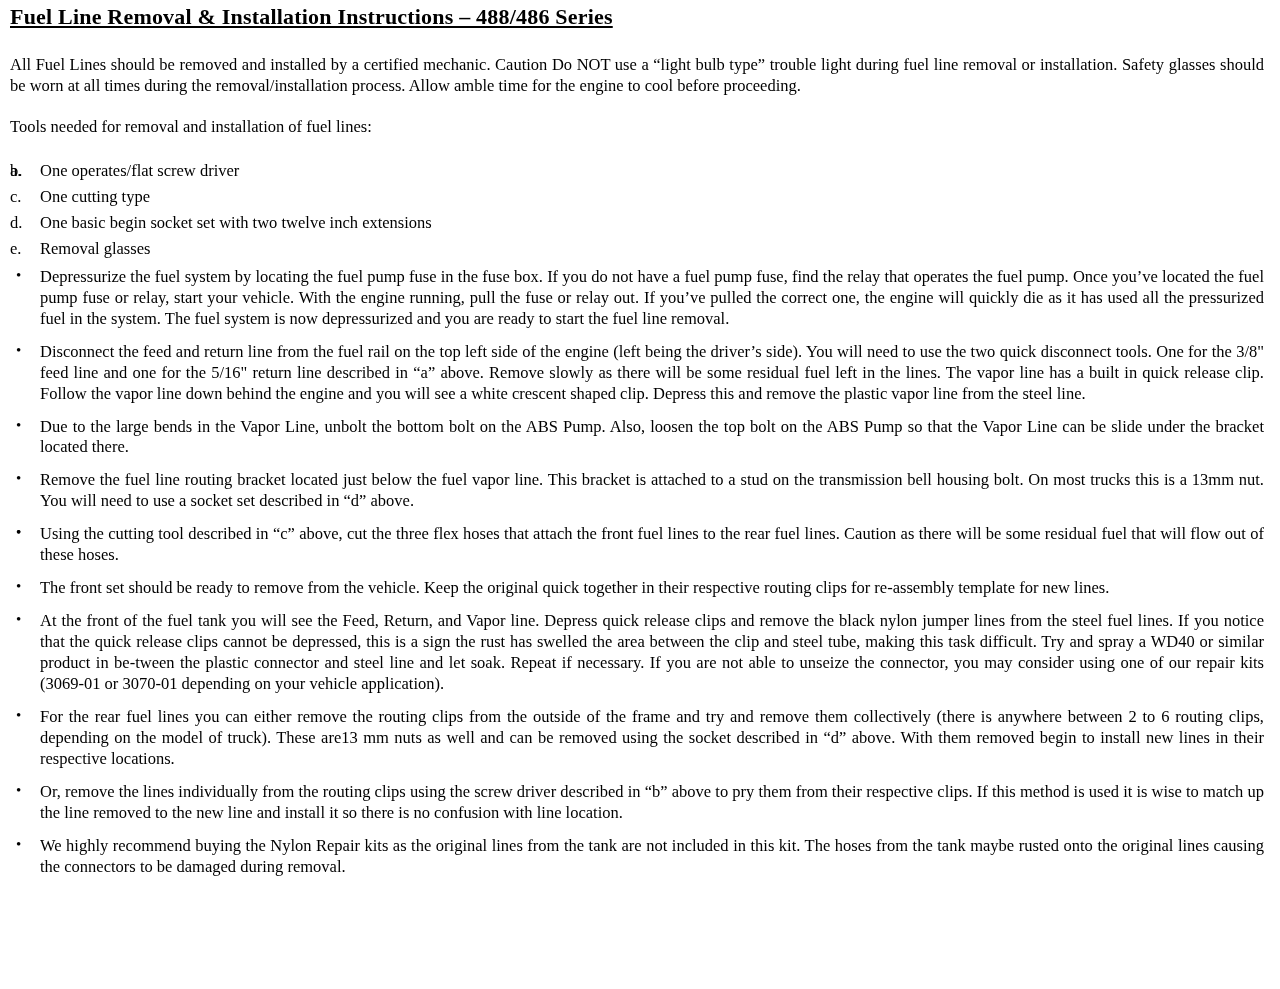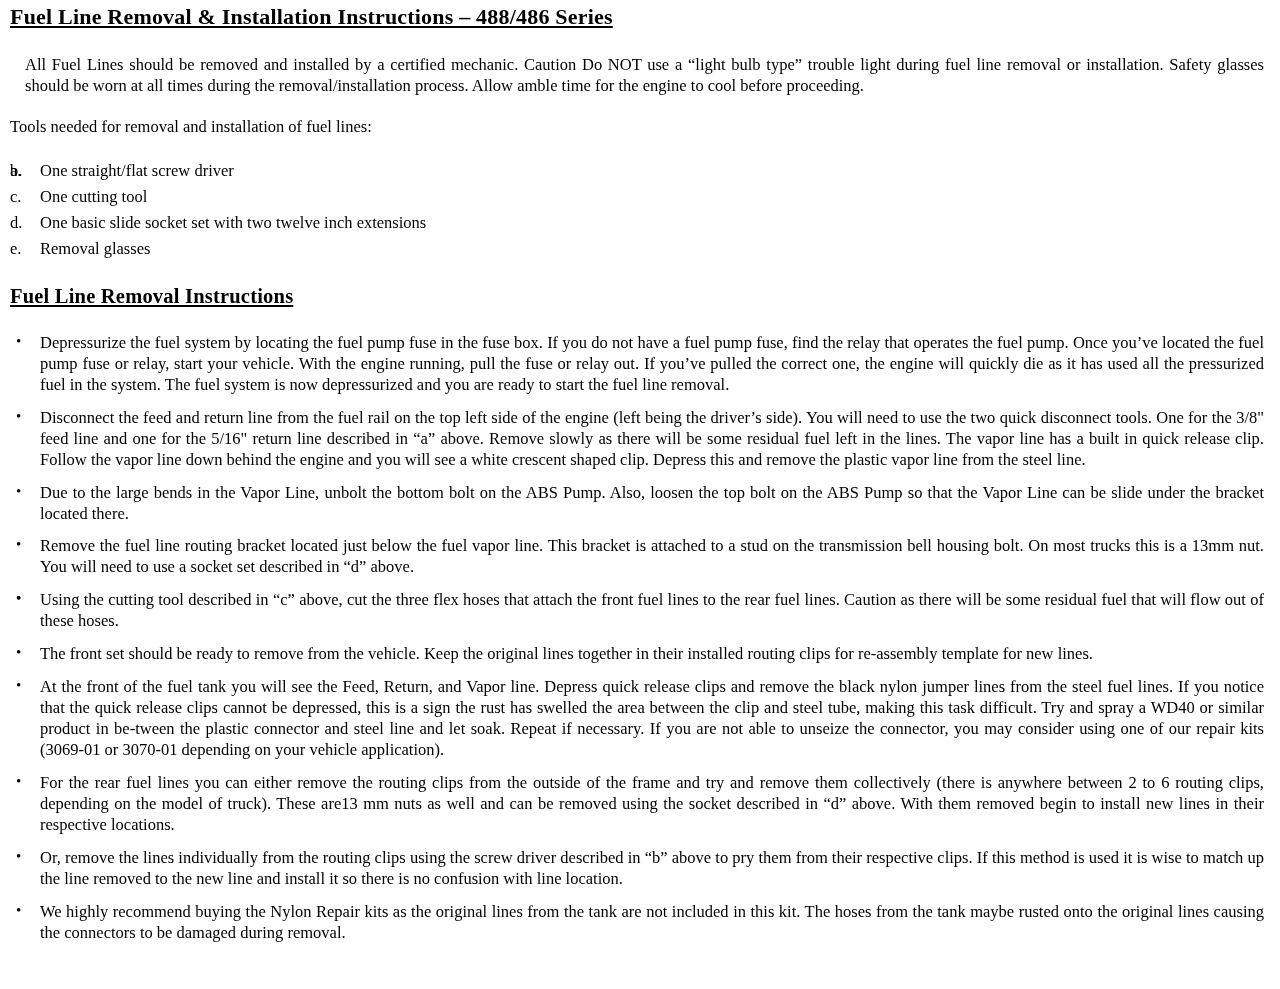--- a/index.html
+++ b/index.html
@@ -23,21 +23,21 @@
   }
   h1.doc-title {
     font-size: 22px;
     font-weight: bold;
     margin: 0 0 24px 0;
     text-decoration: underline;
     letter-spacing: 0.2px;
   }
   p.para {
     text-align: justify;
-    margin: 0 0 20px 15px;
+    margin: 0 0 20px 0;
   }
   p.tools-heading {
     margin: 4px 0 22px 0;
   }
   ol.tools {
     list-style: none;
     margin: 0 0 8px 0;
     padding: 0;
   }
   ol.tools li {
@@ -86,37 +86,36 @@
   <p class="para">All Fuel Lines should be removed and installed by a certified mechanic. Caution Do NOT use a “light bulb type” trouble light during fuel line removal or installation. Safety glasses should be worn at all times during the removal/installation process. Allow amble time for the engine to cool before proceeding.</p>
 
   <p class="para tools-heading">Tools needed for removal and installation of fuel lines:</p>
 
   <ol class="tools">
     <li>
       <span class="marker">a.</span>
     </li>
     <li>
       <span class="marker">b.</span>
-      <span class="text">One straight/flat screw driver</span>
+      <span class="text">One operates/flat screw driver</span>
     </li>
     <li>
       <span class="marker">c.</span>
-      <span class="text">One cutting tool</span>
+      <span class="text">One cutting type</span>
     </li>
     <li>
       <span class="marker">d.</span>
-      <span class="text">One basic slide socket set with two twelve inch extensions</span>
+      <span class="text">One basic begin socket set with two twelve inch extensions</span>
     </li>
     <li>
       <span class="marker">e.</span>
       <span class="text">Removal glasses</span>
     </li>
   </ol>
 
-  <h2 class="section-title">Fuel Line Removal Instructions</h2>
 
   <ul class="steps">
     <li>
       <span class="marker">•</span>
       <span class="text">Depressurize the fuel system by locating the fuel pump fuse in the fuse box. If you do not have a fuel pump fuse, find the relay that operates the fuel pump. Once you’ve located the fuel pump fuse or relay, start your vehicle. With the engine running, pull the fuse or relay out. If you’ve pulled the correct one, the engine will quickly die as it has used all the pressurized fuel in the system. The fuel system is now depressurized and you are ready to start the fuel line removal.</span>
     </li>
     <li>
       <span class="marker">•</span>
       <span class="text">Disconnect the feed and return line from the fuel rail on the top left side of the engine (left being the driver’s side). You will need to use the two quick disconnect tools. One for the 3/8" feed line and one for the 5/16" return line described in “a” above. Remove slowly as there will be some residual fuel left in the lines. The vapor line has a built in quick release clip. Follow the vapor line down behind the engine and you will see a white crescent shaped clip. Depress this and remove the plastic vapor line from the steel line.</span>
     </li>
@@ -130,21 +129,21 @@
     </li>
     <li>
       <span class="marker">•</span>
     </li>
     <li>
       <span class="marker">•</span>
       <span class="text">Using the cutting tool described in “c” above, cut the three flex hoses that attach the front fuel lines to the rear fuel lines. Caution as there will be some residual fuel that will flow out of these hoses.</span>
     </li>
     <li>
       <span class="marker">•</span>
-      <span class="text">The front set should be ready to remove from the vehicle. Keep the original lines together in their installed routing clips for re-assembly template for new lines.</span>
+      <span class="text">The front set should be ready to remove from the vehicle. Keep the original quick together in their respective routing clips for re-assembly template for new lines.</span>
     </li>
     <li>
       <span class="marker">•</span>
       <span class="text">At the front of the fuel tank you will see the Feed, Return, and Vapor line. Depress quick release clips and remove the black nylon jumper lines from the steel fuel lines. If you notice that the quick release clips cannot be depressed, this is a sign the rust has swelled the area between the clip and steel tube, making this task difficult. Try and spray a WD40 or similar product in be-tween the plastic connector and steel line and let soak. Repeat if necessary. If you are not able to unseize the connector, you may consider using one of our repair kits (3069-01 or 3070-01 depending on your vehicle application).</span>
     </li>
     <li>
       <span class="marker">•</span>
       <span class="text">For the rear fuel lines you can either remove the routing clips from the outside of the frame and try and remove them collectively (there is anywhere between 2 to 6 routing clips, depending on the model of truck). These are13 mm nuts as well and can be removed using the socket described in “d” above. With them removed begin to install new lines in their respective locations.</span>
     </li>
     <li>

